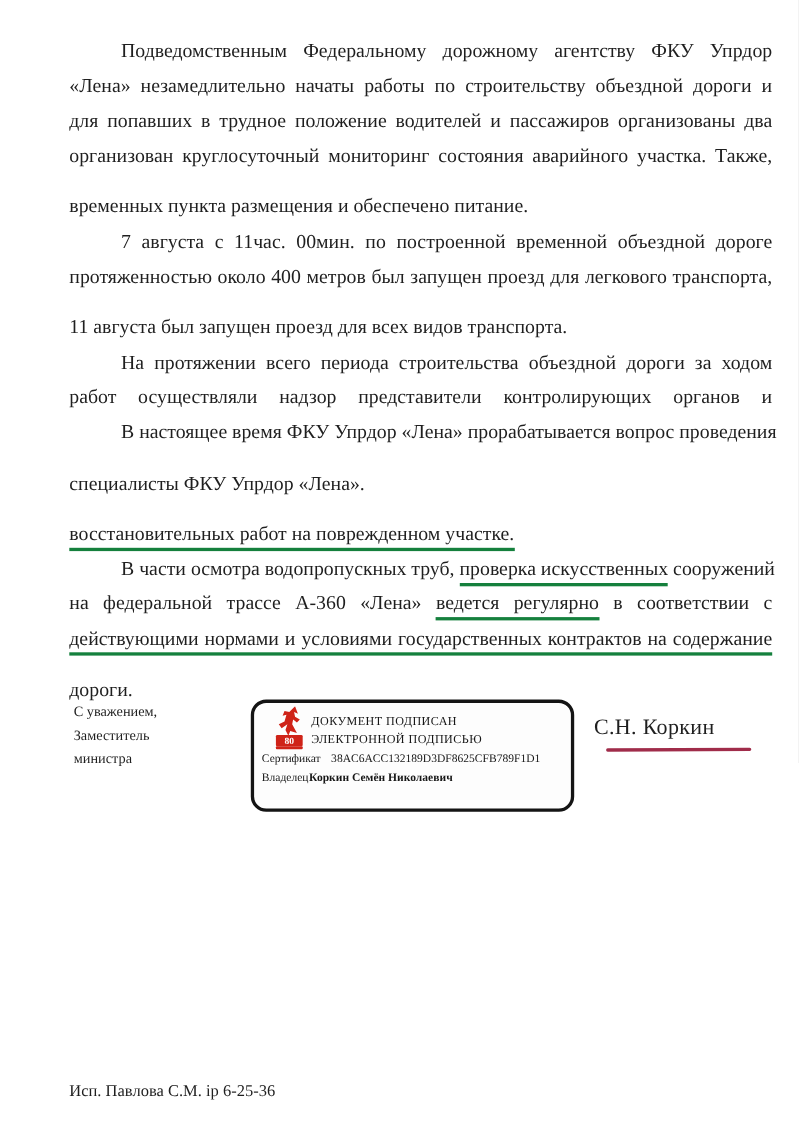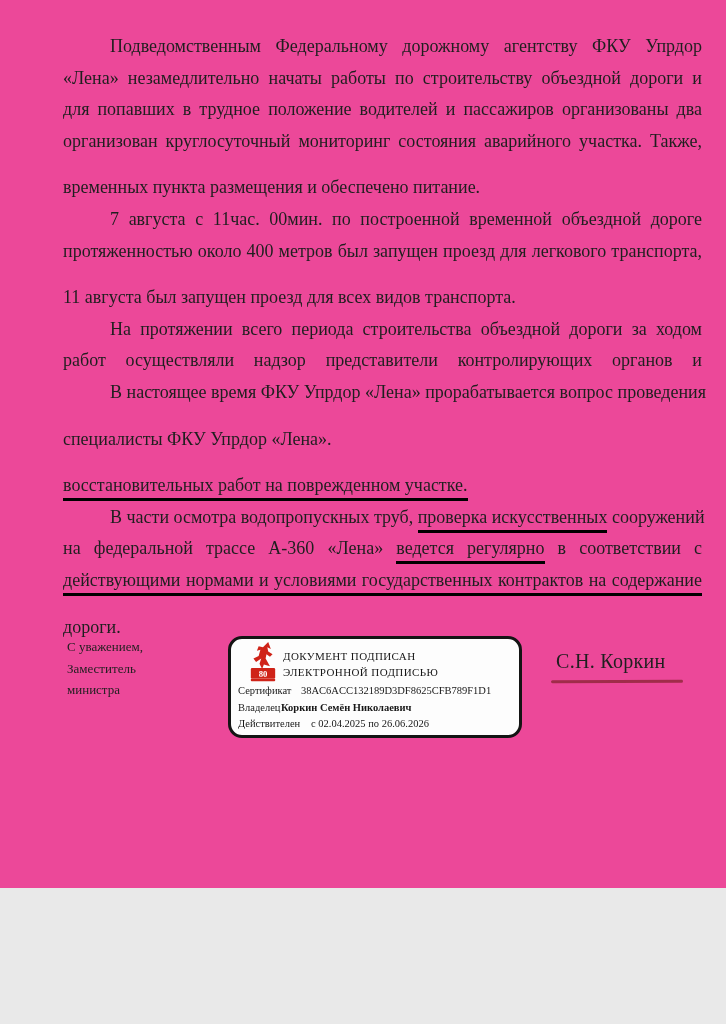--- a/index.html
+++ b/index.html
@@ -1,49 +1,49 @@
 <!DOCTYPE html>
 <html lang="ru"><head>
 <meta charset="utf-8">
 <style>
   html,body{margin:0;padding:0;background:#e9e9e9;}
   .page{
     position:relative;
-    width:726px;height:888px;
+    width:726px;height:1024px;
     margin:0 auto;
-    background:#ec4899;
+    background:#ffffff;
     font-family:"Liberation Serif","DejaVu Serif",serif;
     color:#1f1f1f;
     overflow:hidden;
   }
   
   .doc-body{
     position:absolute;left:63px;top:31px;width:639px;
   }
   .line{
     font-size:18px;
     line-height:31.6px;
     white-space:nowrap;
     text-align:justify;
     text-align-last:justify;
     text-justify:inter-word;
   }
   .line.indent{text-indent:47px;}
   .line.last{text-align-last:left;margin-top:15px;}
   .marker-u{
-    border-bottom:3px solid #000000;
+    border-bottom:3px solid #15803d;
     padding-bottom:3px;
   }
   
   .closing{
     position:absolute;left:67px;top:636px;
     font-size:13px;line-height:21.5px;
   }
   .signer{
-    position:absolute;left:556px;top:650px;
+    position:absolute;left:540px;top:650px;
     font-size:20px;letter-spacing:.3px;text-align:center;
   }
   .signer-underline{
     position:absolute;left:551px;top:680px;
     width:132px;height:3px;background:#a02c4a;border-radius:2px;
     transform:rotate(-0.3deg);
   }
   
   .stamp{
     position:absolute;left:228px;top:636px;
@@ -118,21 +118,20 @@
         <text x="19" y="40" text-anchor="middle" font-family="Liberation Serif, serif" font-size="10" font-weight="bold" fill="#ffffff">80</text>
       </svg>
     </div>
     <div class="stamp-title">
       <div>ДОКУМЕНТ ПОДПИСАН</div>
       <div>ЭЛЕКТРОННОЙ ПОДПИСЬЮ</div>
     </div>
     <div class="stamp-rows" id="stamp-rows">
         <div class="srow r0"><span class="lbl">Сертификат</span><span class="val">38AC6ACC132189D3DF8625CFB789F1D1</span></div>
         <div class="srow r1"><span class="lbl">Владелец</span><span class="val">Коркин Семён Николаевич</span></div>
-        <div class="srow r2"><span class="lbl">Действителен</span><span class="val">с 02.04.2025 по 26.06.2026</span></div>
       </div>
   </div>
 
   <div class="signer">С.Н. Коркин</div>
   <div class="signer-underline"></div>
 
   <div class="footer">Исп. Павлова С.М. ip 6-25-36</div>
 
 </div>
 

